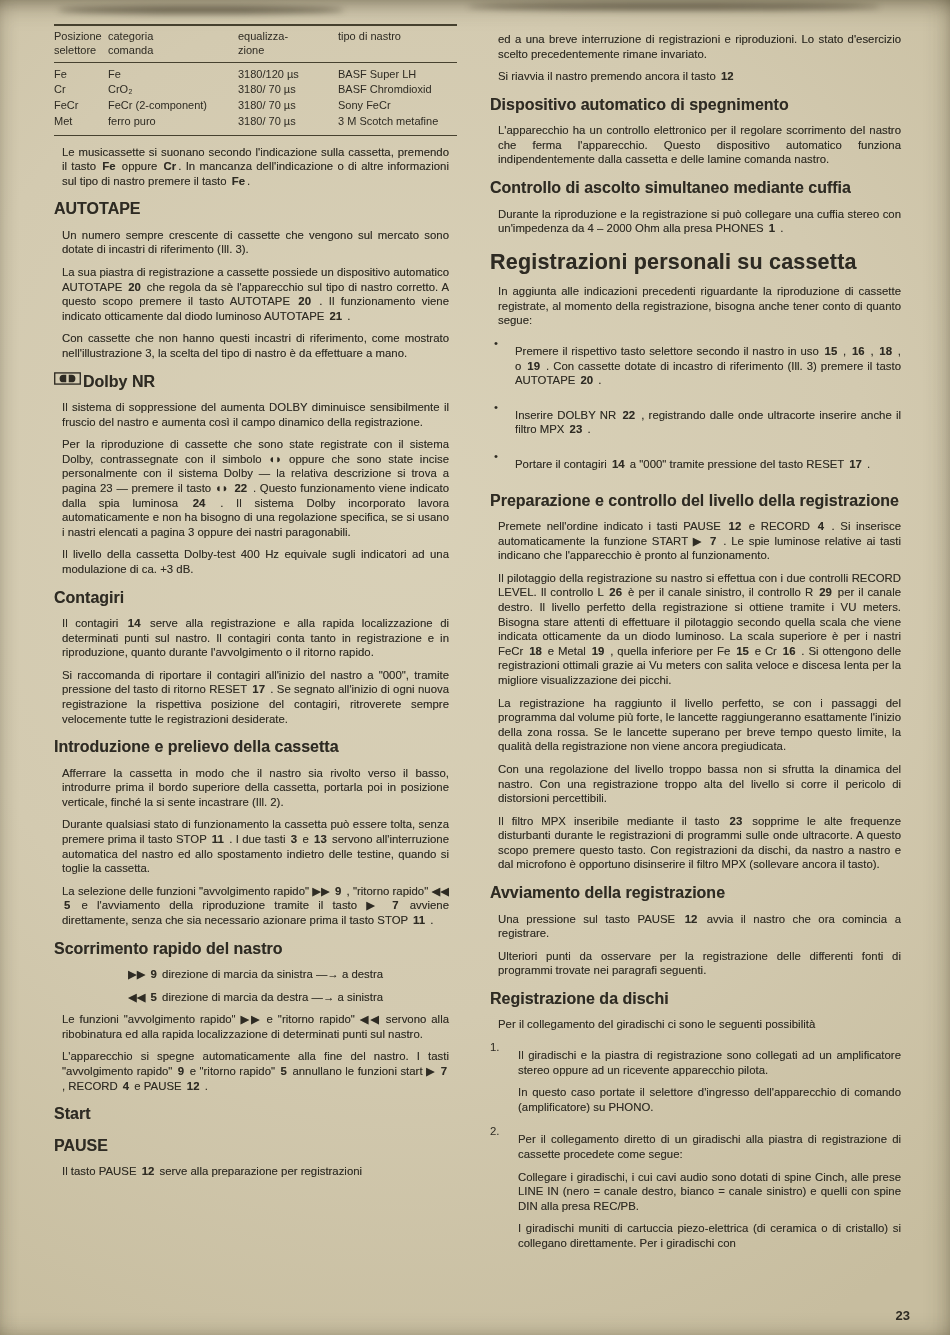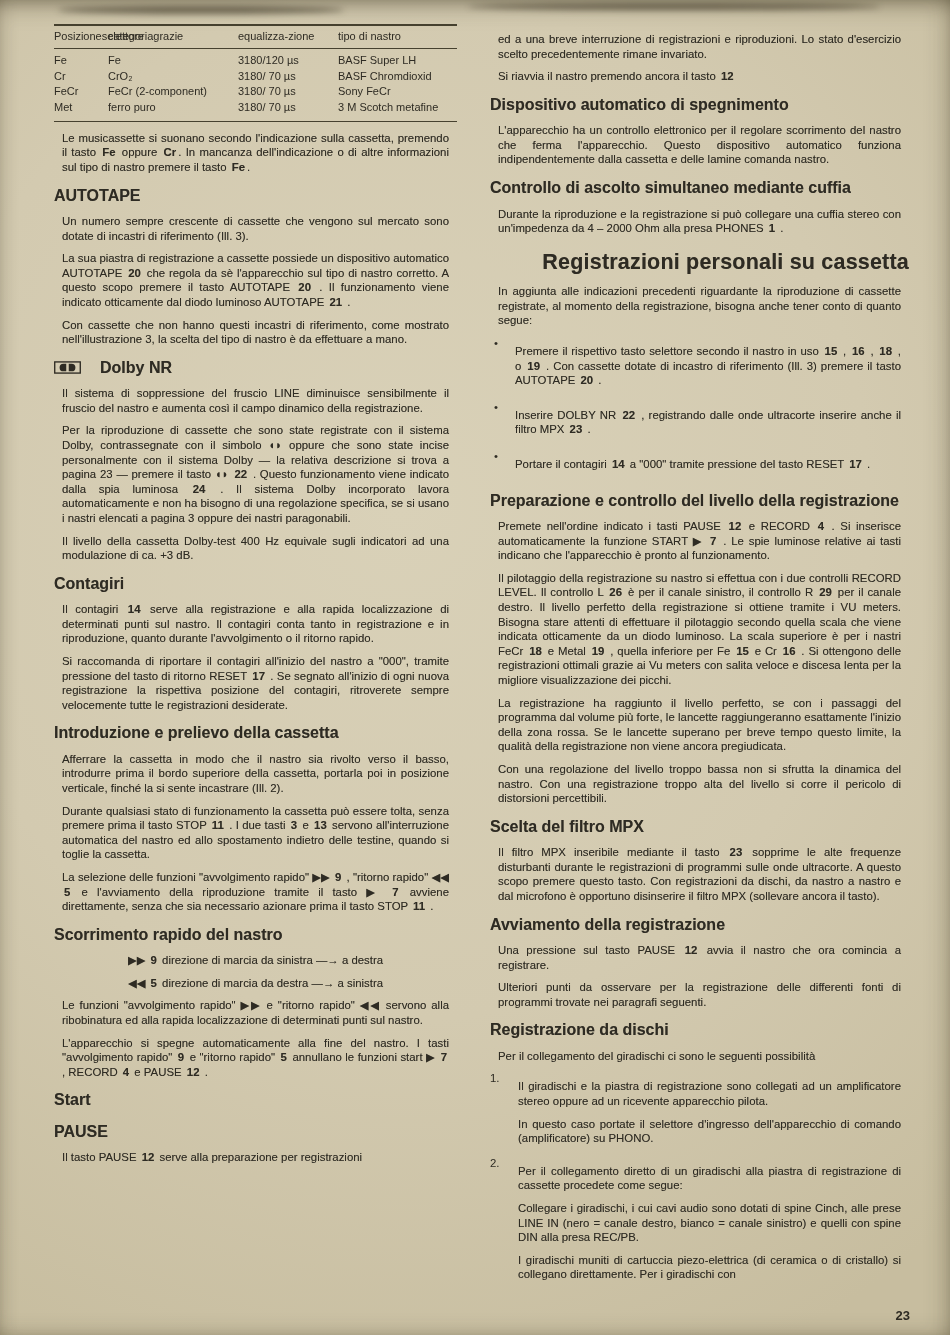--- a/index.html
+++ b/index.html
@@ -18,28 +18,28 @@
   #smudge-1{left:58px;top:6px;width:286px;height:8px}
   #smudge-2{left:468px;top:3px;width:412px;height:7px}
 
   .sheet{position:relative;z-index:2;display:flex;gap:33px;padding:24px 42px 0 54px;}
   .col{text-align:justify;font-size:11.4px;line-height:1.28;}
   .col.left{width:403px;flex:none}
   .col.right{width:419px;flex:none}
   p{margin:8px;text-shadow:0 0 .5px rgba(46,43,35,.40)}
   b.k{font-weight:bold;padding:0 2px}
   h3{font-size:16px;font-weight:bold;margin:11px 0 3px;text-align:left;text-shadow:0 0 .5px rgba(46,43,35,.40)}
-  h2.h-big{font-size:21.5px;font-weight:bold;margin:13px 0 6px;text-align:right;letter-spacing:.2px;text-shadow:0 0 .5px rgba(46,43,35,.40)}
-  .dolby-h{display:flex;align-items:center;gap:19px}
+  h2.h-big{font-size:21.5px;font-weight:bold;margin:13px 0 6px;text-align:left;letter-spacing:.2px;text-shadow:0 0 .5px rgba(46,43,35,.40)}
+  .dolby-h{display:flex;align-items:flex-start;gap:2px}
 
   
   .tt{border-top:2px solid #46412f;border-bottom:1px solid #46412f;padding:4px 0 5px;margin-bottom:9px;font-size:11px;line-height:1.25}
   .tt-head,.tt-body{display:grid;grid-template-columns:50px 126px 96px 1fr;column-gap:4px}
   .tt-head{border-bottom:1px solid #46412f;padding-bottom:4px;margin-bottom:4px}
-  .tt-head .c{display:flex;flex-direction:row}
+  .tt-head .c{display:flex;flex-direction:column}
   .tt-head .c.end{justify-content:flex-start}
   .tt-body .cell{padding:1px 0}
   .arrow-line{text-align:center}
   .bullet{display:flex;gap:7px;margin:0 0 4px 2px}
   .bullet .marker{flex:none;width:8px;text-align:center}
   .numitem{display:flex;gap:5px;margin:0 0 2px}
   .numitem .num{flex:none;width:15px}
   .numitem .body{flex:1}
   .page-num{position:absolute;right:40px;bottom:12px;font-size:13px;font-weight:bold;z-index:3}
 </style>
@@ -55,21 +55,21 @@
   <div class="col left">
 
     <div class="tt">
       <div class="tt-head">
         <div class="c">
           <span>Posizione</span>
           <span>selettore</span>
         </div>
         <div class="c">
           <span>categoria</span>
-          <span>grazie</span>
+          <span>comanda</span>
         </div>
         <div class="c">
           <span>equalizza-</span>
           <span>zione</span>
         </div>
         <div class="c end">
           <span>tipo di nastro</span>
         </div>
       </div>
       <div class="tt-body">
@@ -103,21 +103,21 @@
     <p>Con cassette che non hanno questi incastri di riferimento, come mostrato nell'illustrazione 3, la scelta del tipo di nastro è da effettuare a mano.</p>
 
     <h3 class="dolby-h">
       <svg class="dolby" viewBox="0 0 30 14" width="27" height="13">
         <rect x="0.8" y="0.8" width="28.4" height="12.4" fill="none" stroke="#2e2b23" stroke-width="1.5"></rect>
         <path d="M13.6 2.7 h-3.1 a4.3 4.3 0 0 0 0 8.6 h3.1 z" fill="#2e2b23"></path>
         <path d="M16.4 2.7 h3.1 a4.3 4.3 0 0 1 0 8.6 h-3.1 z" fill="#2e2b23"></path>
       </svg>
       <span>Dolby NR</span>
     </h3>
-    <p>Il sistema di soppressione del fruscio LINE diminuisce sensibilmente il fruscio del nastro e aumenta così il campo dinamico della registrazione.</p>
+    <p>Il sistema di soppressione del aumenta DOLBY diminuisce sensibilmente il fruscio del nastro e aumenta così il campo dinamico della registrazione.</p>
     <p>Per la riproduzione di cassette che sono state registrate con il sistema Dolby, contrassegnate con il simbolo ◖◗ oppure che sono state incise personalmente con il sistema Dolby — la relativa descrizione si trova a pagina 23 — premere il tasto ◖◗ <b class="k">22</b> . Questo funzionamento viene indicato dalla spia luminosa <b class="k">24</b> . Il sistema Dolby incorporato lavora automaticamente e non ha bisogno di una regolazione specifica, se si usano i nastri elencati a pagina 3 oppure dei nastri paragonabili.</p>
     <p>Il livello della cassetta Dolby-test 400 Hz equivale sugli indicatori ad una modulazione di ca. +3 dB.</p>
 
     <h3>Contagiri</h3>
     <p>Il contagiri <b class="k">14</b> serve alla registrazione e alla rapida localizzazione di determinati punti sul nastro. Il contagiri conta tanto in registrazione e in riproduzione, quanto durante l'avvolgimento o il ritorno rapido.</p>
     <p>Si raccomanda di riportare il contagiri all'inizio del nastro a "000", tramite pressione del tasto di ritorno RESET <b class="k">17</b> . Se segnato all'inizio di ogni nuova registrazione la rispettiva posizione del contagiri, ritroverete sempre velocemente tutte le registrazioni desiderate.</p>
 
     <h3>Introduzione e prelievo della cassetta</h3>
     <p>Afferrare la cassetta in modo che il nastro sia rivolto verso il basso, introdurre prima il bordo superiore della cassetta, portarla poi in posizione verticale, finché la si sente incastrare (Ill. 2).</p>
     <p>Durante qualsiasi stato di funzionamento la cassetta può essere tolta, senza premere prima il tasto STOP <b class="k">11</b> . I due tasti <b class="k">3</b> e <b class="k">13</b> servono all'interruzione automatica del nastro ed allo spostamento indietro delle testine, quando si toglie la cassetta.</p>
@@ -161,21 +161,20 @@
       <span class="marker">•</span>
       <p>Portare il contagiri <b class="k">14</b> a "000" tramite pressione del tasto RESET <b class="k">17</b> .</p>
     </div>
 
     <h3>Preparazione e controllo del livello della registrazione</h3>
     <p>Premete nell'ordine indicato i tasti PAUSE <b class="k">12</b> e RECORD <b class="k">4</b> . Si inserisce automaticamente la funzione START ▶ <b class="k">7</b> . Le spie luminose relative ai tasti indicano che l'apparecchio è pronto al funzionamento.</p>
     <p>Il pilotaggio della registrazione su nastro si effettua con i due controlli RECORD LEVEL. Il controllo L <b class="k">26</b> è per il canale sinistro, il controllo R <b class="k">29</b> per il canale destro. Il livello perfetto della registrazione si ottiene tramite i VU meters. Bisogna stare attenti di effettuare il pilotaggio secondo quella scala che viene indicata otticamente da un diodo luminoso. La scala superiore è per i nastri FeCr <b class="k">18</b> e Metal <b class="k">19</b> , quella inferiore per Fe <b class="k">15</b> e Cr <b class="k">16</b> . Si ottengono delle registrazioni ottimali grazie ai Vu meters con salita veloce e discesa lenta per la migliore visualizzazione dei picchi.</p>
     <p>La registrazione ha raggiunto il livello perfetto, se con i passaggi del programma dal volume più forte, le lancette raggiungeranno esattamente l'inizio della zona rossa. Se le lancette superano per breve tempo questo limite, la qualità della registrazione non viene ancora pregiudicata.</p>
     <p>Con una regolazione del livello troppo bassa non si sfrutta la dinamica del nastro. Con una registrazione troppo alta del livello si corre il pericolo di distorsioni percettibili.</p>
 
-    <h3>Scelta del filtro MPX</h3>
     <p>Il filtro MPX inseribile mediante il tasto <b class="k">23</b> sopprime le alte frequenze disturbanti durante le registrazioni di programmi sulle onde ultracorte. A questo scopo premere questo tasto. Con registrazioni da dischi, da nastro a nastro e dal microfono è opportuno disinserire il filtro MPX (sollevare ancora il tasto).</p>
 
     <h3>Avviamento della registrazione</h3>
     <p>Una pressione sul tasto PAUSE <b class="k">12</b> avvia il nastro che ora comincia a registrare.</p>
     <p>Ulteriori punti da osservare per la registrazione delle differenti fonti di programmi trovate nei paragrafi seguenti.</p>
 
     <h3>Registrazione da dischi</h3>
     <p>Per il collegamento del giradischi ci sono le seguenti possibilità</p>
 
     <div class="numitem">

